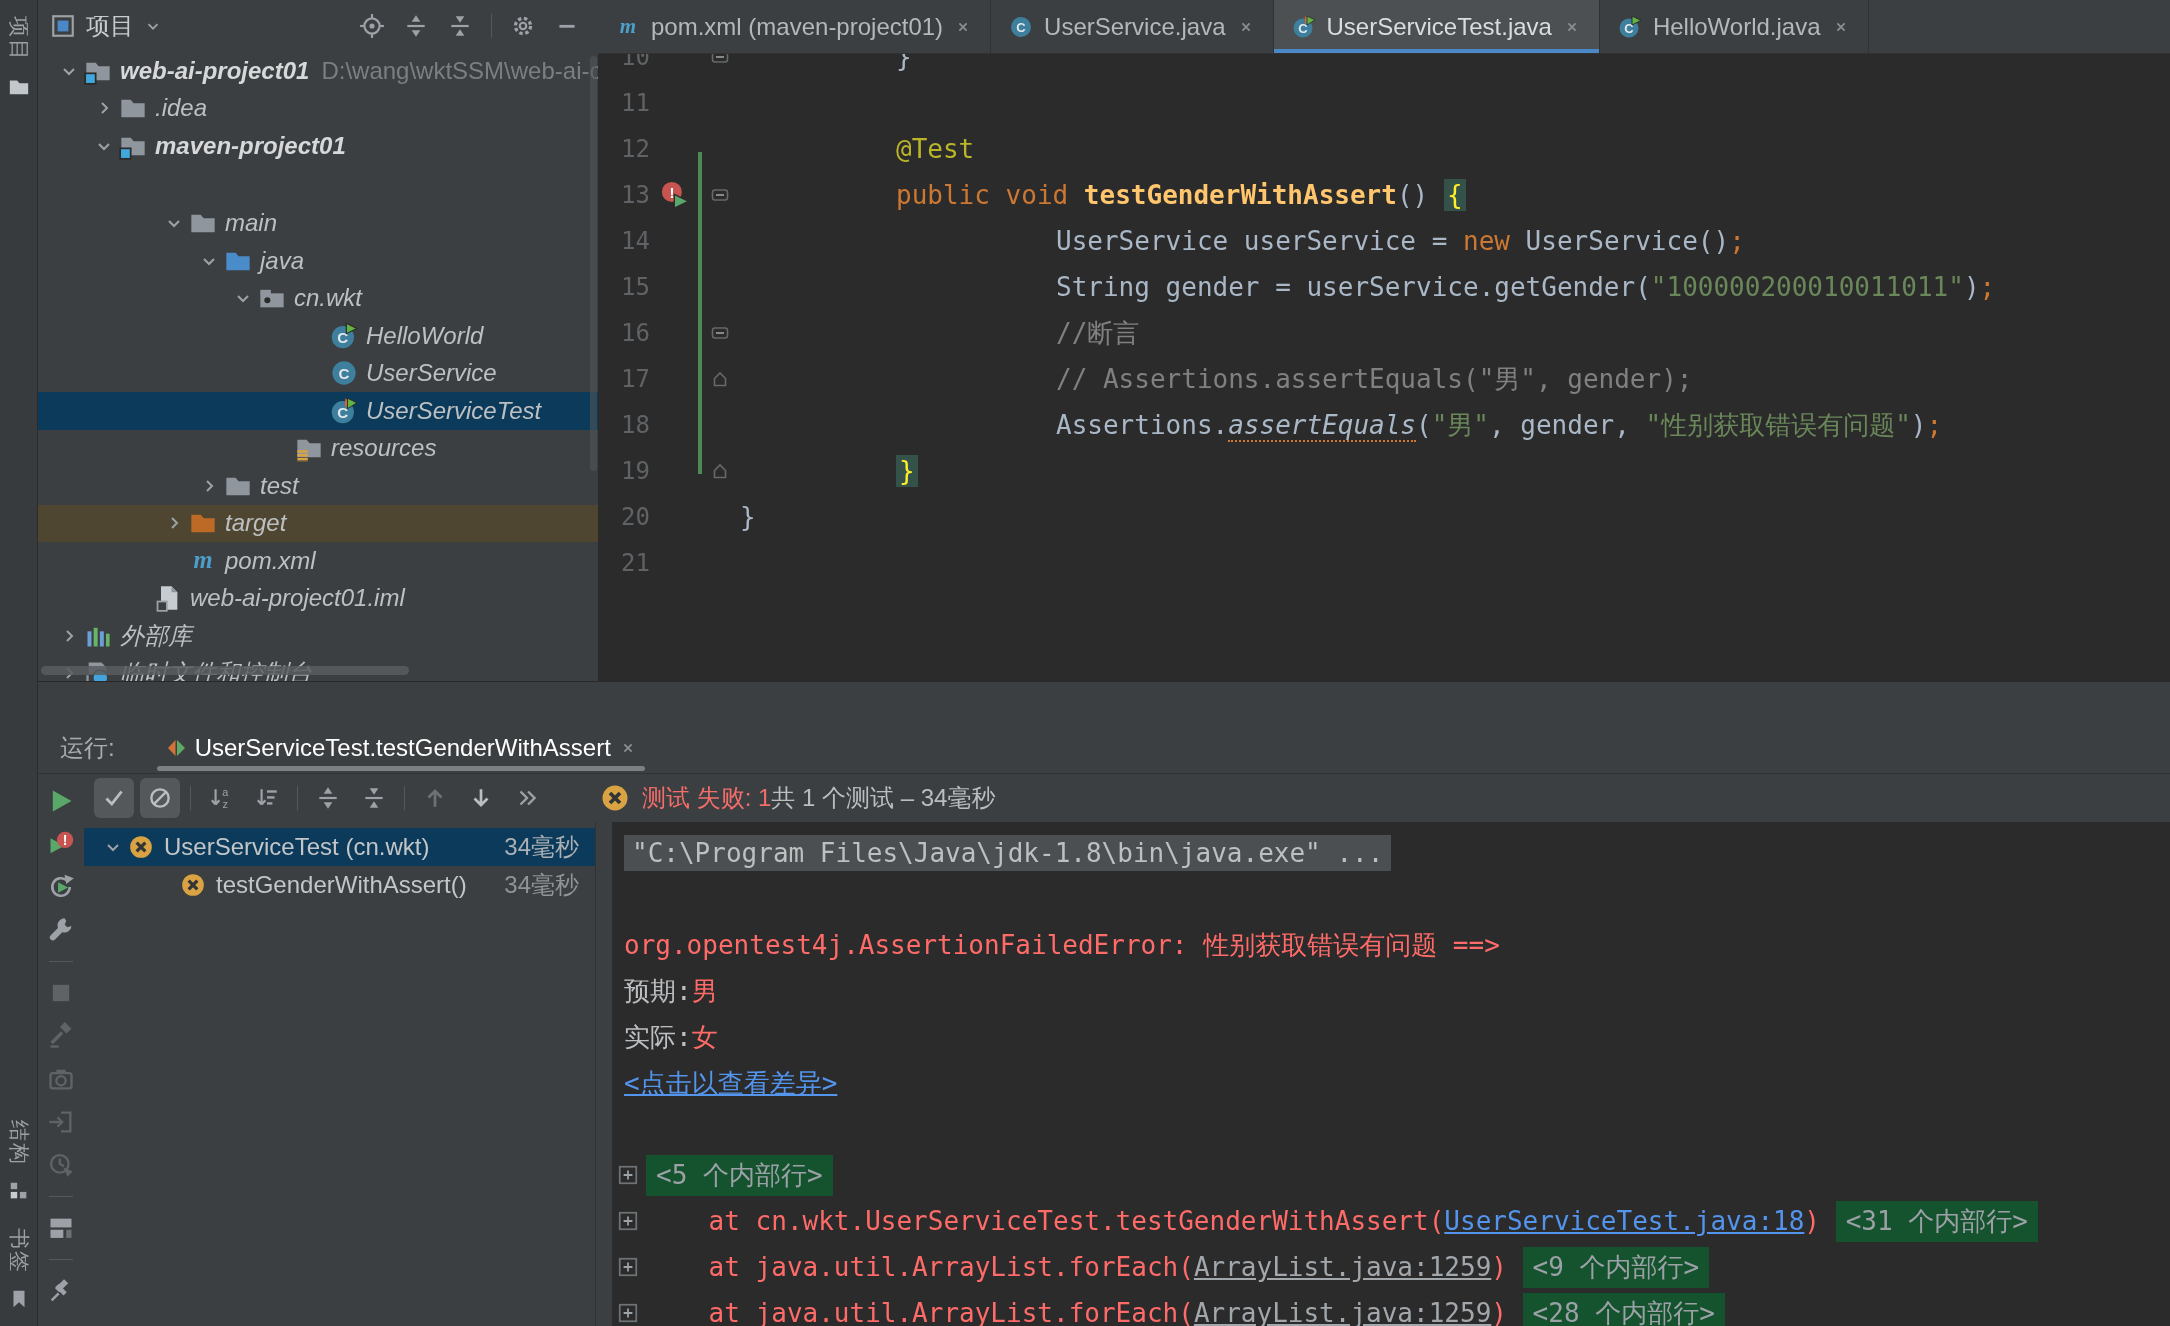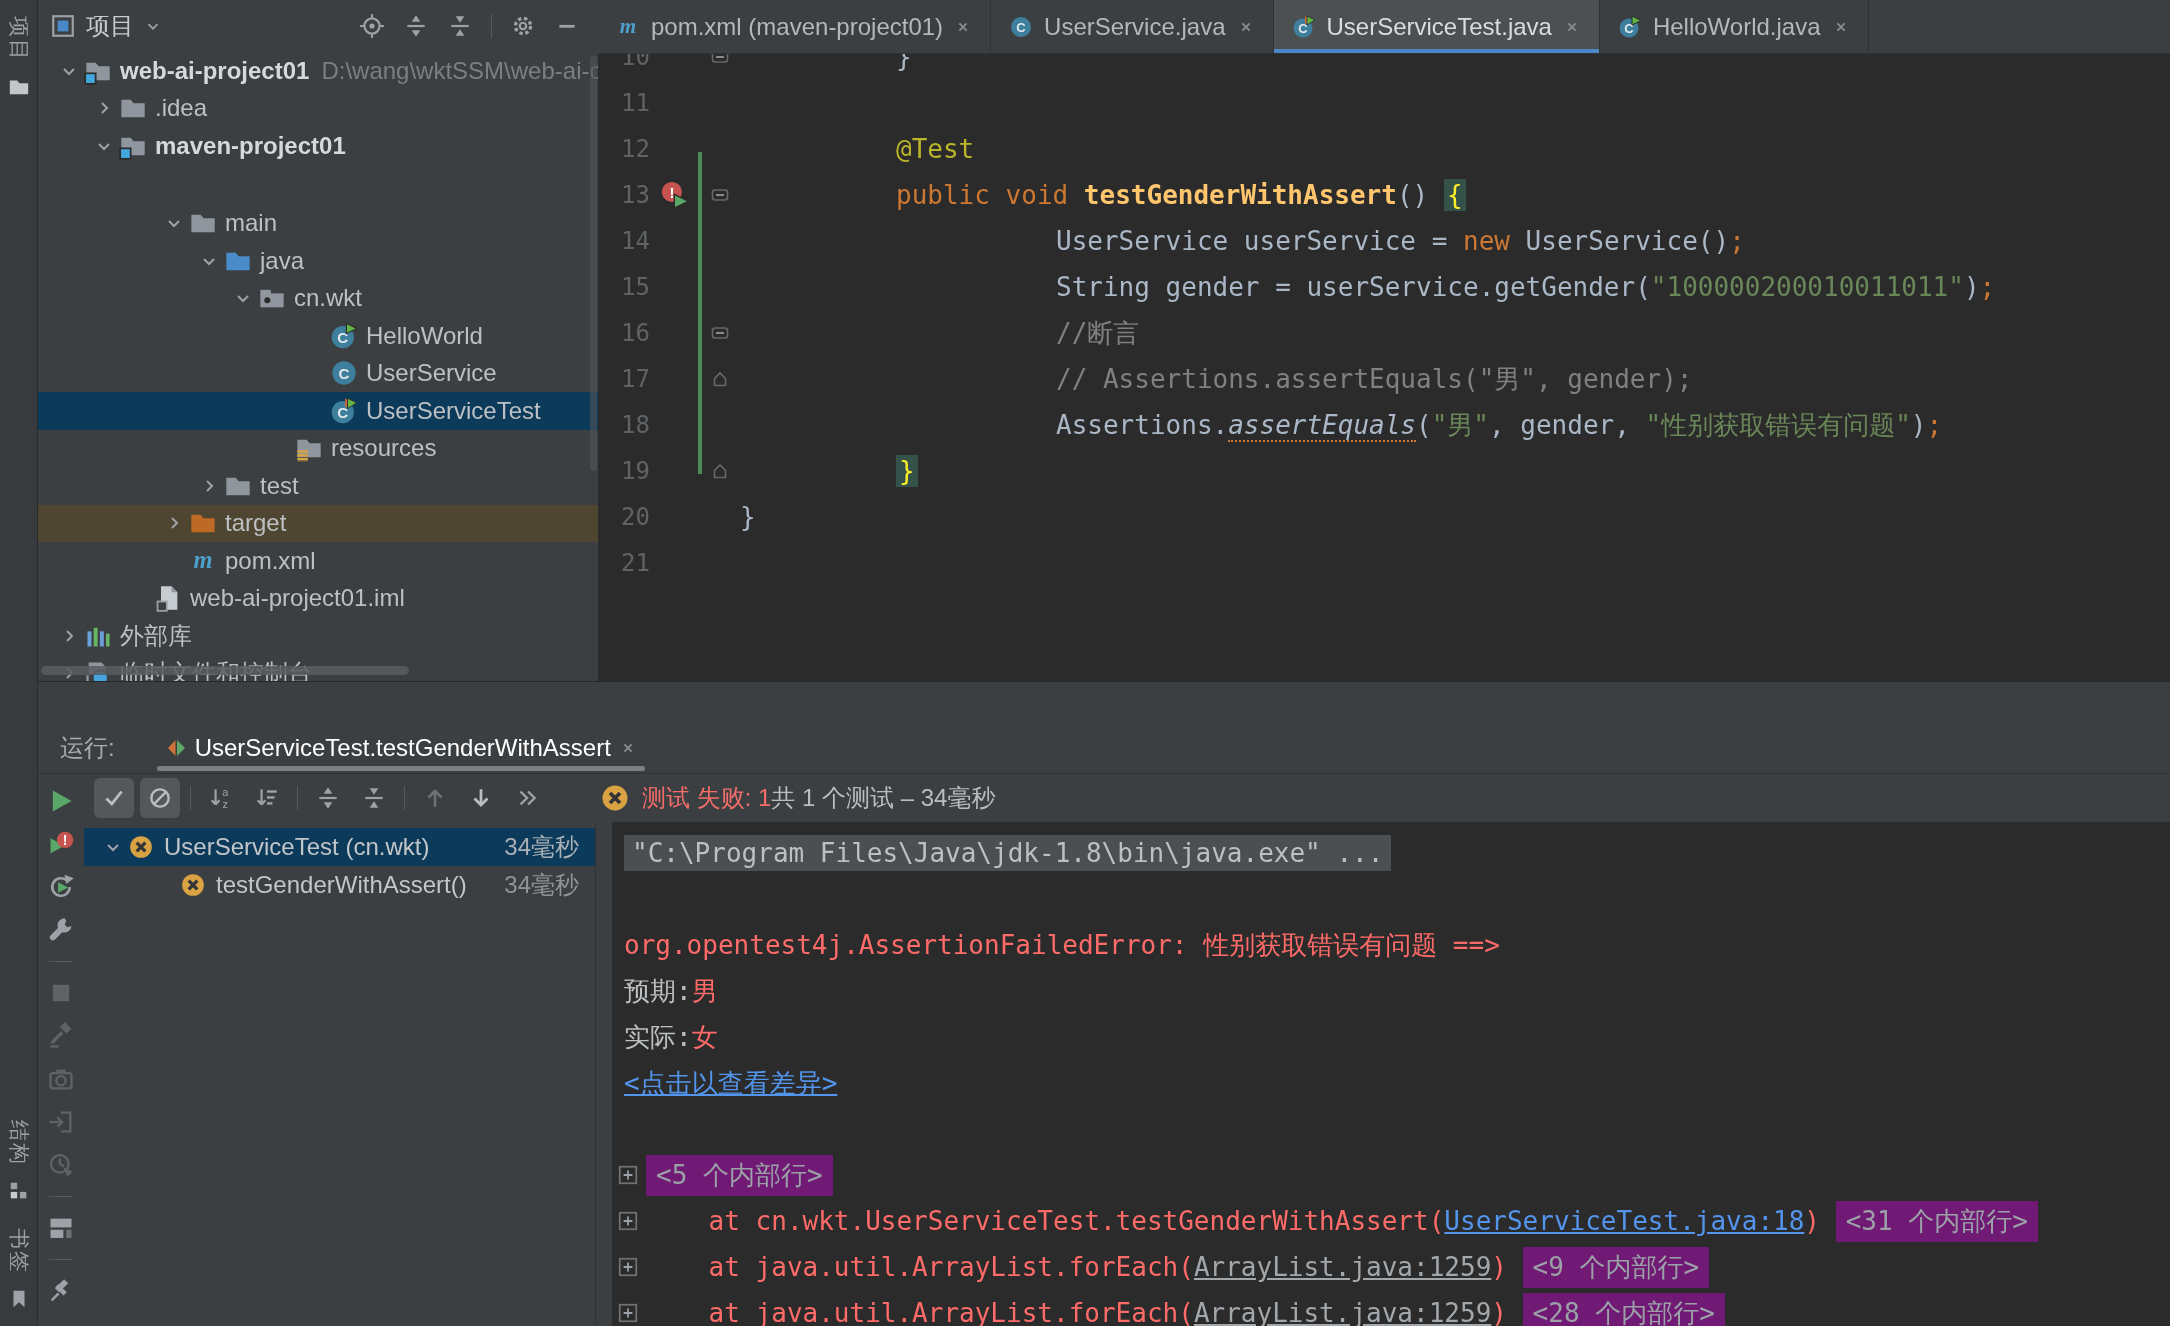--- a/index.html
+++ b/index.html
@@ -23,21 +23,21 @@
   #pp-header{height:52px;display:flex;align-items:center;gap:10px;padding:0 14px 0 12px;}
   #pp-title{color:#c8cacc;}
   #pp-header .spacer{flex:1;}
   .hbtn{width:34px;height:34px;display:flex;align-items:center;justify-content:center;cursor:pointer;border-radius:4px;}
   .vdiv{width:1px;height:24px;background:#55595b;margin:0 4px;}
   #pp-tree{position:relative;height:629px;overflow:hidden;}
   .tree-row{height:37.5px;display:flex;align-items:center;cursor:pointer;white-space:nowrap;}
   .tree-row.selected{background:#0c3a5a;}
   .tree-row.highlighted{background:#4e4631;}
   .tree-arrow{width:30px;height:30px;display:flex;align-items:center;justify-content:center;flex:none;}
-  .tree-label{margin-left:8px;color:#bdc0c2;}
+  .tree-label{margin-left:8px;color:#bdc0c2;font-style:italic;}
   .tree-label.bold{font-weight:bold;color:#d6d8da;}
   .tree-path{margin-left:12px;color:#7b7f83;overflow:hidden;}
   .scroll-h{position:absolute;left:3px;top:614px;width:368px;height:9px;border-radius:5px;background:#595d5f;opacity:.85;}
   .scroll-v{position:absolute;right:1px;top:4px;width:7px;height:415px;border-radius:4px;background:#515употр557;background:#515557;opacity:.6;}
 
   
   #editor{position:absolute;left:598px;top:0;width:1572px;height:681px;background:#2b2b2b;}
   #tab-bar{height:54px;background:#3c3f41;border-bottom:1px solid #323232;display:flex;}
   .etab{display:flex;align-items:center;gap:11px;padding:0 18px;color:#b5b8ba;
         border-right:1px solid #323232;position:relative;cursor:pointer;}
@@ -91,21 +91,21 @@
               font-family:"DejaVu Sans Mono","Liberation Mono",monospace;font-size:26px;padding-top:8px;}
   .c-line{height:46px;display:flex;align-items:center;white-space:pre;}
   .c-exp{width:24px;margin-left:4px;margin-right:6px;flex:none;cursor:pointer;}
   .c-pad{width:12px;flex:none;}
   .cs-sel{background:#4c4f51;color:#bdbfc1;padding:3px 8px;}
   .cs-err{color:#ff6b68;}
   .cs-plain{color:#bcbfc1;}
   .cs-link{color:#5394ec;text-decoration:underline;cursor:pointer;}
   .cs-linku{color:#5394ec;text-decoration:underline;cursor:pointer;}
   .cs-grayu{color:#a2a7ac;text-decoration:underline;cursor:pointer;}
-  .cs-chip{background:#701a75;color:#9ba1a7;padding:3px 10px;}
+  .cs-chip{background:#14532d;color:#9ba1a7;padding:3px 10px;}
   .cs-sp{color:#bcbfc1;}
 </style>
 </head>
 <body>
 
 <div id="app">
   <div id="left-stripe">
     <div class="stripe-group" style="top:16px;" id="stripe-top">
         <div class="stripe-btn">
           <span class="stripe-label">项目</span>

